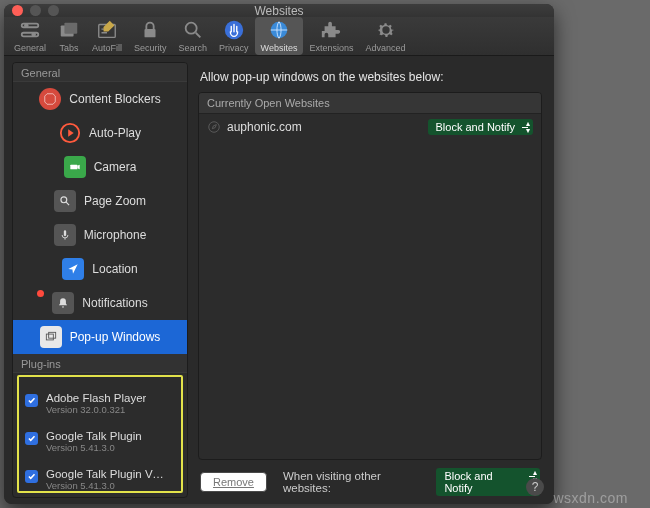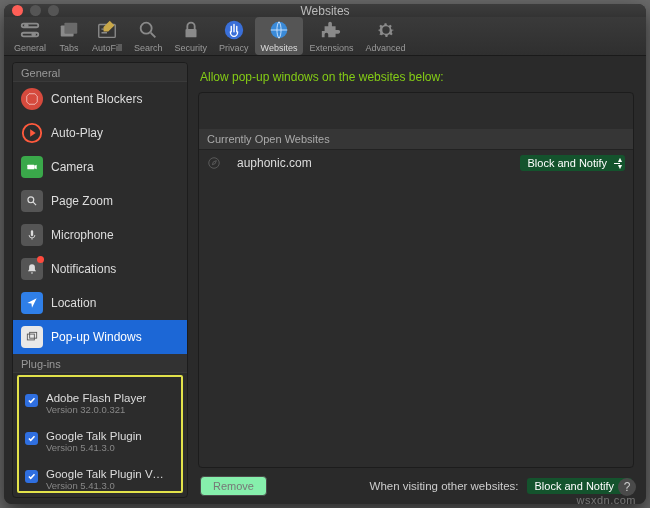--- a/index.html
+++ b/index.html
@@ -1,56 +1,56 @@
 <!DOCTYPE html>
 <html><head>
 <meta charset="utf-8">
 <style>
   * { box-sizing: border-box; margin: 0; padding: 0; font-family: -apple-system, "Helvetica Neue", Arial, sans-serif; }
   body { background: #6a6a6a; width: 650px; height: 508px; overflow: hidden; position: relative; }
-  .window { position: absolute; top: 4px; left: 4px; width: 642px; height: 500px; background: #2e2e2e; border-radius: 8px; box-shadow: 0 8px 20px rgba(0,0,0,0.6); overflow: hidden; display: flex; flex-direction: column; }
+  .window { position: absolute; top: 4px; left: 4px; width: 550px; height: 500px; background: #2e2e2e; border-radius: 8px; box-shadow: 0 8px 20px rgba(0,0,0,0.6); overflow: hidden; display: flex; flex-direction: column; }
   .titlebar { height: 20px; display: flex; align-items: center; padding: 0 8px; background: linear-gradient(#3d3d3d,#333); position: relative; }
   .traffic { display: flex; gap: 7px; }
   .dot { width: 11px; height: 11px; border-radius: 50%; }
   .dot.red { background: #ff5f57; }
   .dot.grey { background: #555; }
   .title { position: absolute; left: 0; right: 0; text-align: center; color: #bbb; font-size: 12px; }
   .toolbar { height: 46px; background: linear-gradient(#3a3a3a,#2f2f2f); border-bottom: 1px solid #1a1a1a; display: flex; align-items: flex-end; padding: 0 4px; }
   .tbitem { display: flex; flex-direction: column; align-items: center; justify-content: flex-end; padding: 2px 6px 2px; color: #9a9a9a; font-size: 9px; gap: 2px; border-radius: 4px; cursor: default; }
   .tbitem.selected { background: #555; color: #ddd; }
   .tbicon { width: 22px; height: 22px; display: flex; align-items: center; justify-content: center; }
   .content { flex: 1; display: flex; background: #2a2a2a; }
   .sidebar { width: 176px; background: #2c2c2c; border: 1px solid #1c1c1c; margin: 6px 0 6px 8px; border-radius: 4px; overflow-y: auto; display: flex; flex-direction: column; }
   .section-header { color: #999; font-size: 11px; padding: 4px 8px 2px; border-bottom: 1px solid #3a3a3a; background: #323232; }
-  .sbitem { display: flex; align-items: center; gap: 8px; padding: 6px 8px; color: #ddd; font-size: 12px; cursor: default; position: relative; }
+  .sbitem { display: flex; align-items: center; gap: 8px; padding: 6px 8px; color: #ddd; font-size: 12px; cursor: default; position: relative; justify-content: center; }
   .sbitem.selected { background: #1c67d6; color: #ffffff; }
   .sbicon { width: 22px; height: 22px; border-radius: 4px; display: flex; align-items: center; justify-content: center; flex-shrink: 0; }
   .badge { position: absolute; width: 7px; height: 7px; border-radius: 50%; background: #ff4a3d; top: 4px; left: 24px; }
   .plugins { border: 2px solid #e2e24a; margin: 2px 4px 4px; border-radius: 2px; }
   .pitem { display: flex; align-items: flex-start; gap: 8px; padding: 0 6px; color: #ddd; font-size: 11px; margin-top: 15px; }
   .pcheck { width: 13px; height: 13px; background: #2f6fe0; border-radius: 3px; margin-top: 2px; display: flex; align-items: center; justify-content: center; flex-shrink: 0; }
   .pcheck svg { width: 9px; height: 9px; }
   .pname { font-size: 11.5px; white-space: nowrap; overflow: hidden; text-overflow: ellipsis; max-width: 120px; }
   .pver { font-size: 9.5px; color: #888; }
   .main { flex: 1; padding: 10px 12px 6px 10px; display: flex; flex-direction: column; color: #ccc; }
-  .mheading { font-size: 12px; color: #84cc16; margin: 4px 2px 8px; }
+  .mheading { font-size: 12px; color: #e5e5e5; margin: 4px 2px 8px; }
   .listbox { flex: 1; border: 1px solid #1c1c1c; background: #2c2c2c; border-radius: 4px; overflow: hidden; display: flex; flex-direction: column; }
-  .subheader { background: #363636; color: #aaa; font-size: 11px; padding: 4px 8px; border-bottom: 1px solid #222; margin-top: 36px; }
+  .subheader { background: #363636; color: #aaa; font-size: 11px; padding: 4px 8px; border-bottom: 1px solid #222; }
   .row { display: flex; align-items: center; padding: 5px 8px; color: #ddd; font-size: 12px; }
-  .row .site { flex: 1; display: flex; align-items: center; gap: 16px; }
+  .row .site { flex: 1; display: flex; align-items: center; gap: 6px; }
   .compass { width: 14px; height: 14px; opacity: 0.4; }
   .select { background: #14532d; color: #fff; font-size: 11px; padding: 2px 18px 2px 8px; border-radius: 3px; position: relative; cursor: default; }
   .select::after { content: ""; position: absolute; right: 4px; top: 3px; width: 8px; height: 10px; background:
      linear-gradient(#fff,#fff) center/6px 1px no-repeat; }
   .select .chev { position: absolute; right: 3px; top: 1px; font-size: 8px; line-height: 7px; }
   .footer { display: flex; align-items: center; gap: 8px; padding: 8px 2px 2px; font-size: 11.5px; color: #ccc; }
-  .removebtn { background: #86efac; color: #777; border: 1px solid #4a4a4a; border-radius: 4px; padding: 3px 12px; font-size: 11px; cursor: default; }
+  .removebtn { background: #ffffff; color: #777; border: 1px solid #4a4a4a; border-radius: 4px; padding: 3px 12px; font-size: 11px; cursor: default; text-decoration: underline; }
   .spacer { flex: 1; }
   .helpbtn { position: absolute; right: 10px; bottom: 8px; width: 18px; height: 18px; border-radius: 50%; background: #4a4a4a; color: #ccc; font-size: 12px; display: flex; align-items: center; justify-content: center; }
-  .watermark { position: absolute; right: 14px; bottom: 2px; color: rgba(255,255,255,0.35); font-size: 11px; letter-spacing: 0.5px; }
+  .watermark { position: absolute; right: 22px; bottom: 2px; color: rgba(255,255,255,0.35); font-size: 14px; letter-spacing: 0.5px; }
 </style>
 </head>
 <body>
 
 <div class="window">
   <div class="titlebar">
     <div class="traffic">
       <div class="dot red"></div>
       <div class="dot grey"></div>
       <div class="dot grey"></div>
@@ -84,35 +84,35 @@
           <svg viewBox="0 0 24 24" fill="none" stroke="#8a8a8a" stroke-width="1.5">
             <rect x="3" y="6" width="18" height="14" rx="1"></rect>
             <path d="M6 11h6M6 15h6"></path>
             <path d="M15 3l4 4-6 6-4 0 0-4z" fill="#c9a84a" stroke="#c9a84a"></path>
           </svg>
         </span>
       <span>AutoFill</span>
     </div>
     <div class="tbitem">
       <span class="tbicon">
+          <svg viewBox="0 0 24 24" fill="#8a8a8a">
+            <rect x="6" y="11" width="12" height="9" rx="1"></rect>
+            <path d="M8 11V8a4 4 0 018 0v3" fill="none" stroke="#8a8a8a" stroke-width="2"></path>
+          </svg>
+        </span>
+      <span>Security</span>
+    </div>
+    <div class="tbitem">
+      <span class="tbicon">
           <svg viewBox="0 0 24 24" fill="none" stroke="#8a8a8a" stroke-width="2">
             <circle cx="10" cy="10" r="6"></circle>
             <path d="M15 15l5 5"></path>
           </svg>
         </span>
       <span>Search</span>
-    </div>
-    <div class="tbitem">
-      <span class="tbicon">
-          <svg viewBox="0 0 24 24" fill="#8a8a8a">
-            <rect x="6" y="11" width="12" height="9" rx="1"></rect>
-            <path d="M8 11V8a4 4 0 018 0v3" fill="none" stroke="#8a8a8a" stroke-width="2"></path>
-          </svg>
-        </span>
-      <span>Security</span>
     </div>
     <div class="tbitem">
       <span class="tbicon">
           <svg viewBox="0 0 24 24">
             <circle cx="12" cy="12" r="10" fill="#3a6fd8"></circle>
             <path d="M9 8v6M12 6v8M15 8v6M8 14c0 3 2 5 4 5s4-2 4-5" fill="none" stroke="#fff" stroke-width="1.5" stroke-linecap="round"></path>
           </svg>
         </span>
       <span>Privacy</span>
     </div>
@@ -185,35 +185,35 @@
       <div class="sbitem">
         <span class="sbicon" style="background:#555">
             <svg viewBox="0 0 24 24" width="14" height="14" fill="#ddd">
               <rect x="10" y="4" width="4" height="10" rx="2"></rect>
               <path d="M7 12a5 5 0 0010 0M12 17v3" fill="none" stroke="#ddd" stroke-width="1.5"></path>
             </svg>
           </span>
         <span>Microphone</span>
       </div>
       <div class="sbitem">
+        <span class="sbicon" style="background:#2f7fe8">
+            <svg viewBox="0 0 24 24" width="14" height="14" fill="#fff">
+              <path d="M4 12l16-8-8 16-1-7z"></path>
+            </svg>
+          </span>
+        <span>Location</span>
+      </div>
+      <div class="sbitem">
         <span class="sbicon" style="background:#555">
             <svg viewBox="0 0 24 24" width="14" height="14" fill="#ddd">
               <path d="M12 4a5 5 0 00-5 5v4l-2 3h14l-2-3V9a5 5 0 00-5-5zM10 18a2 2 0 004 0"></path>
             </svg>
           </span>
         <span class="badge"></span>
         <span>Notifications</span>
-      </div>
-      <div class="sbitem">
-        <span class="sbicon" style="background:#2f7fe8">
-            <svg viewBox="0 0 24 24" width="14" height="14" fill="#fff">
-              <path d="M4 12l16-8-8 16-1-7z"></path>
-            </svg>
-          </span>
-        <span>Location</span>
       </div>
       <div class="sbitem selected">
         <span class="sbicon" style="background:#e8e8e8">
             <svg viewBox="0 0 24 24" width="14" height="14" fill="none" stroke="#555" stroke-width="1.5">
               <rect x="4" y="7" width="12" height="10"></rect>
               <rect x="8" y="4" width="12" height="10"></rect>
             </svg>
           </span>
         <span>Pop-up Windows</span>
       </div>

